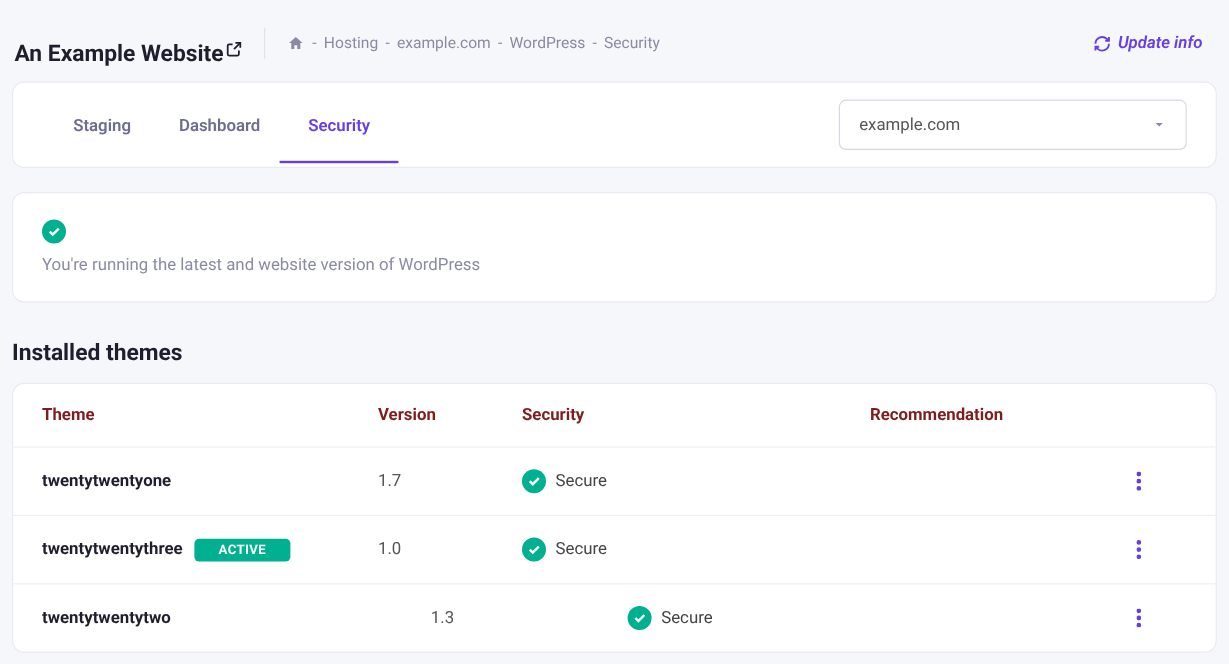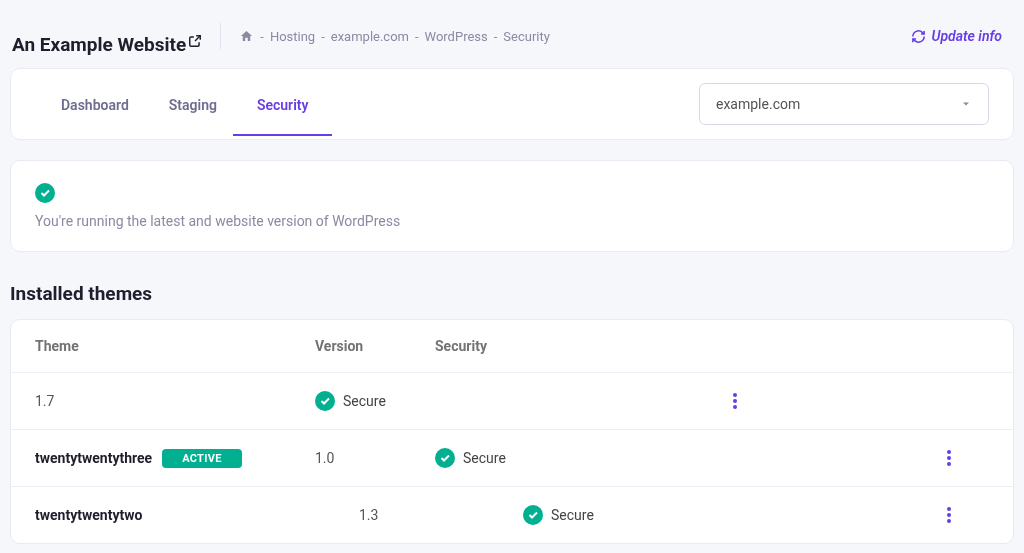--- a/index.html
+++ b/index.html
@@ -86,21 +86,21 @@
       margin: 0 10px;
     }
     .trow {
       display: grid;
       grid-template-columns: 280px 120px 290px 1fr 50px;
       align-items: center;
       padding: 18px 24px;
       border-bottom: 1px solid #eef0f7;
     }
     .trow:last-child { border-bottom: none; gap: 44px; }
-    .thead .cell { font-weight: 700; color: #737373; font-size: 14px; }
+    .thead .cell { font-weight: 700; color: #7f1d1d; font-size: 14px; }
     .tname { font-weight: 700; font-size: 14px; display: flex; align-items: center; gap: 10px; }
     .tver { color: #555; font-size: 14px; }
     .tsec { display: flex; align-items: center; gap: 8px; color: #444; font-size: 14px; }
     .tsec .check-circle { width: 20px; height: 20px; }
     .badge {
       background: #00b090; color: #fff; font-size: 11px; font-weight: 700;
       padding: 3px 20px; border-radius: 4px; letter-spacing: 0.3px;
     }
     .kebab { width: 20px; display: flex; justify-content: center; cursor: pointer; color: #673de6; }
     .kebab svg { width: 4px; height: 16px; }
@@ -141,24 +141,24 @@
         <path d="M3 21v-5h5"></path>
     </svg>
     <span>Update info</span>
   </div>
 </div>
 
 <div class="panel">
   <div class="tabbar">
     <div class="tabs">
       <div class="tab">
+        <span>Staging</span>
+      </div>
+      <div class="tab">
         <span>Dashboard</span>
-      </div>
-      <div class="tab">
-        <span>Staging</span>
       </div>
       <div class="tab active">
         <span>Security</span>
       </div>
     </div>
     <div class="select-box">
       <span>example.com</span>
       <svg viewBox="0 0 24 24" fill="#8a8aa3">
           <path d="M6 9l6 6 6-6z"></path>
         </svg>
@@ -177,24 +177,28 @@
   <div class="status-sub">You're running the latest and website version of WordPress</div>
 </div>
 
 <div class="section-title">Installed themes</div>
 
 <div class="table-panel">
   <div class="trow thead">
     <div class="cell">Theme</div>
     <div class="cell">Version</div>
     <div class="cell">Security</div>
+    <div class="cell">Recommendation</div>
     <div class="cell"></div>
   </div>
 
   <div class="trow">
+    <div class="tname">
+      <span>twentytwentyone</span>
+    </div>
     <div class="tver">1.7</div>
     <div class="tsec">
       <div class="check-circle">
         <svg viewBox="0 0 24 24" fill="none" stroke="#fff" stroke-width="4">
             <path d="M5 12l5 5L20 7"></path>
           </svg>
       </div>
       <span>Secure</span>
     </div>
     <div></div>

